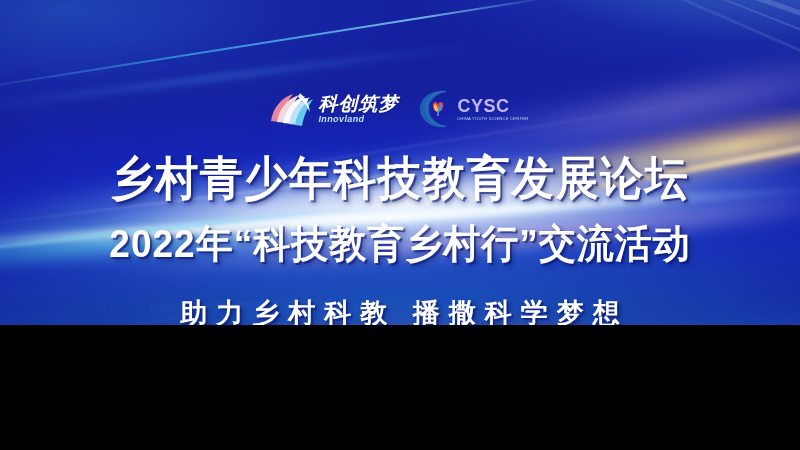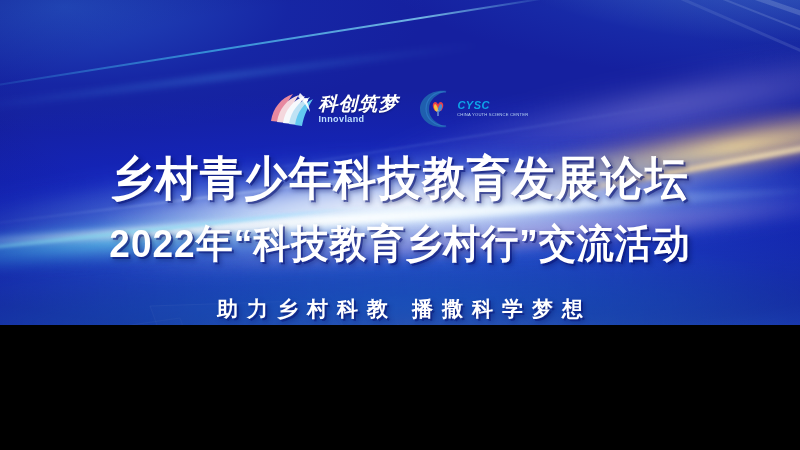--- a/index.html
+++ b/index.html
@@ -173,28 +173,29 @@
     color: #ffffff;
     letter-spacing: 1px;
     font-style: italic;
     text-shadow: 0 1px 2px rgba(0,0,0,0.30);
     white-space: nowrap;
   }
   .innov-en {
     font-size: 9px;
     font-weight: 700;
     color: #bfe0ff;
+    font-style: italic;
     letter-spacing: 0.4px;
     margin-top: 2px;
   }
 
   .cysc-text { display: flex; flex-direction: column; line-height: 1; margin-left: 1px; }
   .cysc-main {
-    font-size: 11px; font-weight: 700; color: #0ea5e9;
-    letter-spacing: 0.5px; font-style: italic;
+    font-size: 18px; font-weight: 700; color: #c4b5fd;
+    letter-spacing: 0.5px; 
   }
   .cysc-sub {
     font-size: 4.4px; color: #b9d4f2; letter-spacing: 0.2px; margin-top: 2px;
     white-space: nowrap; transform: scaleX(0.95); transform-origin: left;
   }
 
   
   .title-main {
     margin-top: 16px;
     font-size: 43px;
@@ -214,21 +215,21 @@
     color: #ffffff;
     letter-spacing: 1px;
     white-space: nowrap;
     text-shadow:
       2px 2px 0 rgba(10,20,120,0.55),
       3px 3px 5px rgba(5,10,80,0.45);
     transform: scaleY(1.06);
   }
   .tagline {
     margin-top: 26px;
-    font-size: 21px;
+    font-size: 27px;
     font-weight: 900;
     color: #ffffff;
     letter-spacing: 9px;
     white-space: nowrap;
     padding-left: 9px;
     text-shadow:
       2px 2px 0 rgba(10,20,120,0.50),
       3px 3px 5px rgba(5,10,80,0.40);
   }
 </style>

